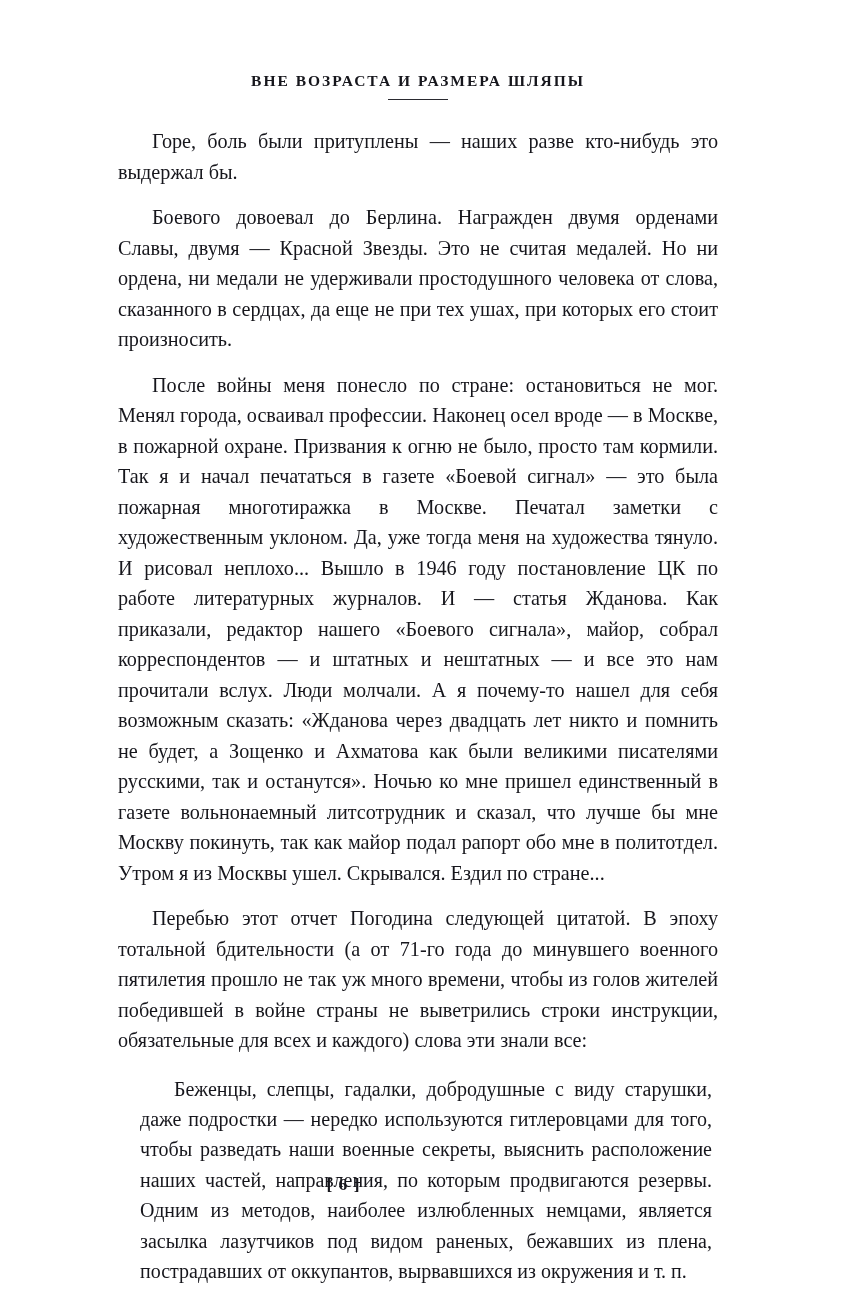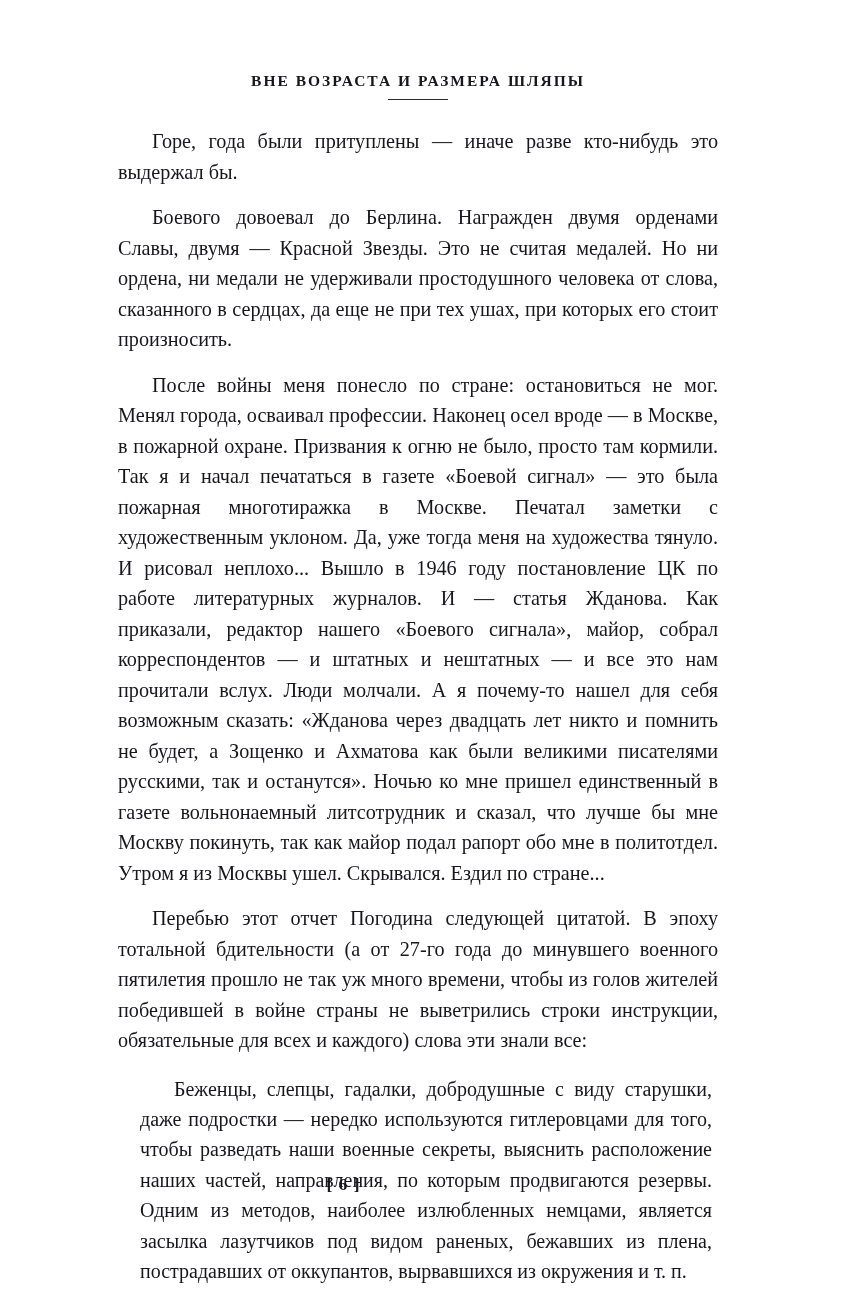--- a/index.html
+++ b/index.html
@@ -77,24 +77,24 @@
 </style>
 </head>
 <body>
 
 <div class="page">
   <div class="content">
 
     <div class="running-head">Вне возраста и размера шляпы</div>
     <div class="head-rule"></div>
 
-    <p>Горе, года были притуплены — иначе разве кто-нибудь это выдержал бы.</p>
+    <p>Горе, боль были притуплены — наших разве кто-нибудь это выдержал бы.</p>
     <p>Боевого довоевал до Берлина. Награжден двумя орденами Славы, двумя — Красной Звезды. Это не считая медалей. Но ни ордена, ни медали не удерживали простодушного человека от слова, сказанного в сердцах, да еще не при тех ушах, при которых его стоит произносить.</p>
     <p>После войны меня понесло по стране: остановиться не мог. Менял города, осваивал профессии. Наконец осел вроде — в Москве, в пожарной охране. Призвания к огню не было, просто там кормили. Так я и начал печататься в газете «Боевой сигнал» — это была пожарная многотиражка в Москве. Печатал заметки с художественным уклоном. Да, уже тогда меня на художества тянуло. И рисовал неплохо... Вышло в 1946 году постановление ЦК по работе литературных журналов. И — статья Жданова. Как приказали, редактор нашего «Боевого сигнала», майор, собрал корреспондентов — и штатных и нештатных — и все это нам прочитали вслух. Люди молчали. А я почему-то нашел для себя возможным сказать: «Жданова через двадцать лет никто и помнить не будет, а Зощенко и Ахматова как были великими писателями русскими, так и останутся». Ночью ко мне пришел единственный в газете вольнонаемный литсотрудник и сказал, что лучше бы мне Москву покинуть, так как майор подал рапорт обо мне в политотдел. Утром я из Москвы ушел. Скрывался. Ездил по стране...</p>
-    <p>Перебью этот отчет Погодина следующей цитатой. В эпоху тотальной бдительности (а от 27-го года до минувшего военного пятилетия прошло не так уж много времени, чтобы из голов жителей победившей в войне страны не выветрились строки инструкции, обязательные для всех и каждого) слова эти знали все:</p>
+    <p>Перебью этот отчет Погодина следующей цитатой. В эпоху тотальной бдительности (а от 71-го года до минувшего военного пятилетия прошло не так уж много времени, чтобы из голов жителей победившей в войне страны не выветрились строки инструкции, обязательные для всех и каждого) слова эти знали все:</p>
 
     <div class="quote">
       <p>Беженцы, слепцы, гадалки, добродушные с виду старушки, даже подростки — нередко используются гитлеровцами для того, чтобы разведать наши военные секреты, выяснить расположение наших частей, направления, по которым продвигаются резервы. Одним из методов, наиболее излюбленных немцами, является засылка лазутчиков под видом раненых, бежавших из плена, пострадавших от оккупантов, вырвавшихся из окружения и т. п.</p>
     </div>
 
   </div>
 
   <div class="folio">[ 6 ]</div>
 </div>
 

